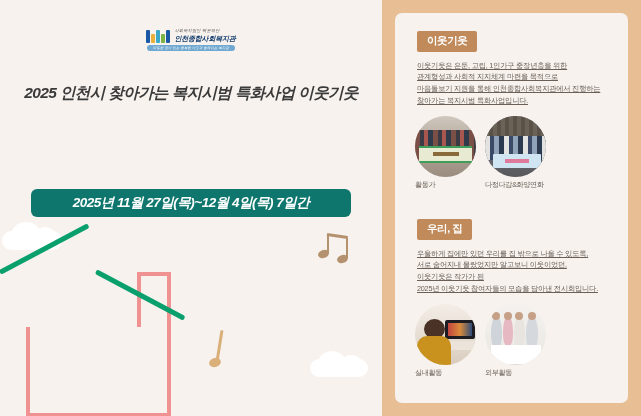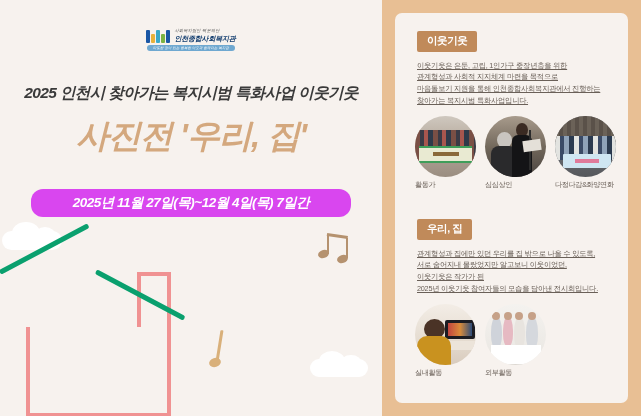--- a/index.html
+++ b/index.html
@@ -29,21 +29,21 @@
   .logo-tag{margin-top:2px;font-size:3.4px;color:#fff;background:#6fa8d0;
     border-radius:6px;padding:1px 6px;text-align:center;letter-spacing:.1px;}
   .logo-col{display:flex;flex-direction:column;align-items:center;}
 
   
   .subtitle{position:absolute;left:0;top:83px;width:382px;text-align:center;
     font-size:15.5px;color:#3a3a3a;font-weight:bold;letter-spacing:-.6px;white-space:nowrap;}
   .title{position:absolute;left:0;top:114px;width:382px;text-align:center;
     font-size:33px;color:#d4a87e;font-weight:bold;letter-spacing:-1px;white-space:nowrap;}
   .date-banner{position:absolute;left:31px;top:189px;width:320px;height:28px;
-    background:#d946ef;border-radius:12px;display:flex;align-items:center;justify-content:center;}
+    background:#0f766e;border-radius:6px;display:flex;align-items:center;justify-content:center;}
   .date-banner span{color:#ffffff;font-size:13.5px;font-weight:bold;letter-spacing:-.5px;white-space:nowrap;}
 
   
   .illus{position:absolute;left:0;top:225px;width:382px;height:191px;}
   .cloud{position:absolute;background:#ffffff;border-radius:50%;}
   .cloud-a{left:2px;top:6px;width:60px;height:19px;border-radius:12px;}
   .cloud-a:before{content:"";position:absolute;left:10px;top:-9px;width:28px;height:22px;background:#fff;border-radius:50%;}
   .cloud-a:after{content:"";position:absolute;left:32px;top:-4px;width:22px;height:18px;background:#fff;border-radius:50%;}
   .cloud-b{left:310px;top:134px;width:58px;height:18px;border-radius:11px;}
   .cloud-b:before{content:"";position:absolute;left:9px;top:-8px;width:26px;height:20px;background:#fff;border-radius:50%;}
@@ -166,21 +166,20 @@
           <div class="logo-txt">
             <span class="l1">사회복지법인 백운재단</span>
             <span class="l2">인천종합사회복지관</span>
           </div>
         </div>
         <div class="logo-tag">따뜻한 정이 있는 행복한 이웃과 함께하는 복지관</div>
       </div>
     </div>
 
     <div class="subtitle">2025 인천시 찾아가는 복지시범 특화사업 이웃기웃</div>
-    <div class="title">사진전 '우리, 집'</div>
 
     <div class="date-banner">
       <span>2025년 11월 27일(목)~12월 4일(목) 7일간</span>
     </div>
 
     <div class="illus">
       <div class="cloud cloud-a"></div>
       <div class="cloud cloud-b"></div>
       <div class="chimney"></div>
       <div class="house-body"></div>
@@ -213,45 +212,34 @@
         </div>
         <div class="thumbs">
           <div class="thumb">
             <div class="ph p1">
               <div class="ppl"></div>
                 <div class="bnr"></div>
             </div>
             <div class="cap">활동가</div>
           </div>
           <div class="thumb">
-            <div class="ph p2">
-              <div class="h1"></div>
-                <div class="b1"></div>
-                <div class="h2"></div>
-              <div class="b2"></div>
-                <div class="st"></div>
-                <div class="sh"></div>
-            </div>
-            <div class="cap">심심상인</div>
-          </div>
-          <div class="thumb">
             <div class="ph p3">
               <div class="wall"></div>
                 <div class="ppl"></div>
                 <div class="bnr"></div>
             </div>
             <div class="cap">다정다감&amp;화양연화</div>
           </div>
         </div>
       </div>
 
       <div class="sect sect-2">
         <div class="badge">우리, 집</div>
         <div class="body-text">
-          <div>관계형성과 집에만 있던 우리를 집 밖으로 나올 수 있도록,</div>
+          <div>우울하게 집에만 있던 우리를 집 밖으로 나올 수 있도록,</div>
           <div>서로 숨어지내 몰랐었지만 알고보니 이웃이었던,</div>
           <div>이웃기웃은 작가가 된</div>
           <div>2025년 이웃기웃 참여자들의 모습을 담아낸 전시회입니다.</div>
         </div>
         <div class="thumbs">
           <div class="thumb">
             <div class="ph p5">
               <div class="tv"></div>
                 <div class="stand"></div>
                 <div class="head"></div>

